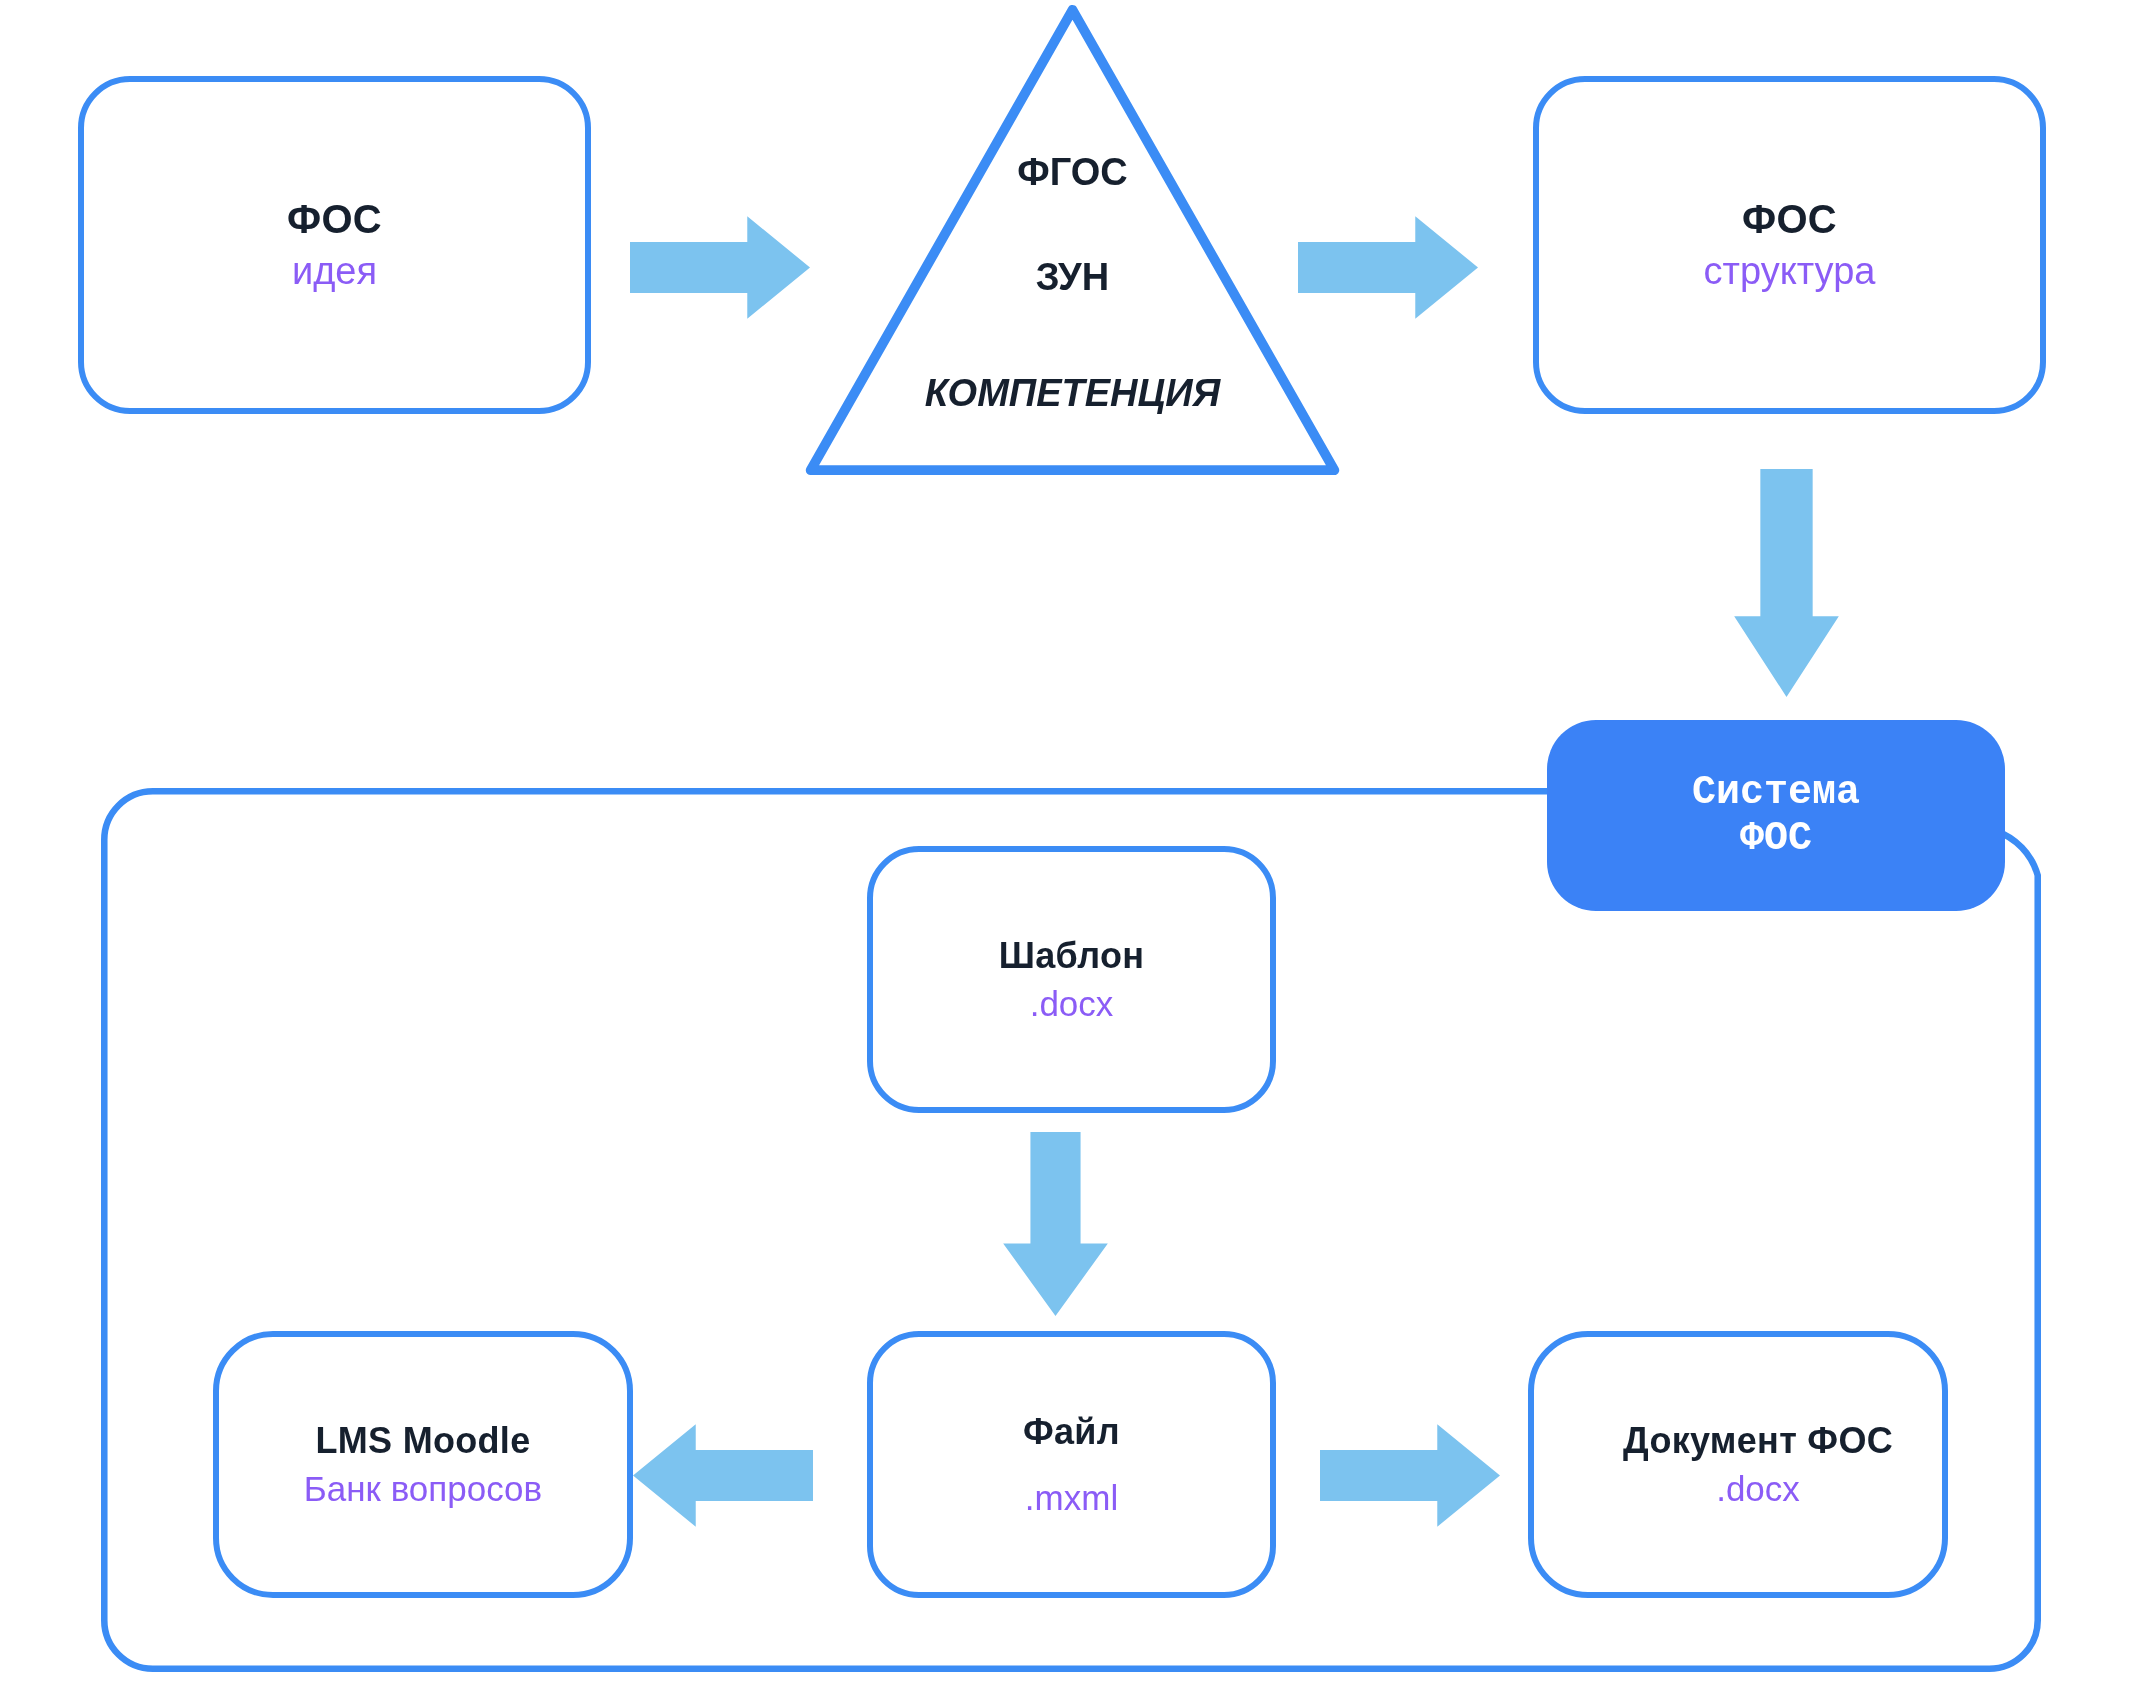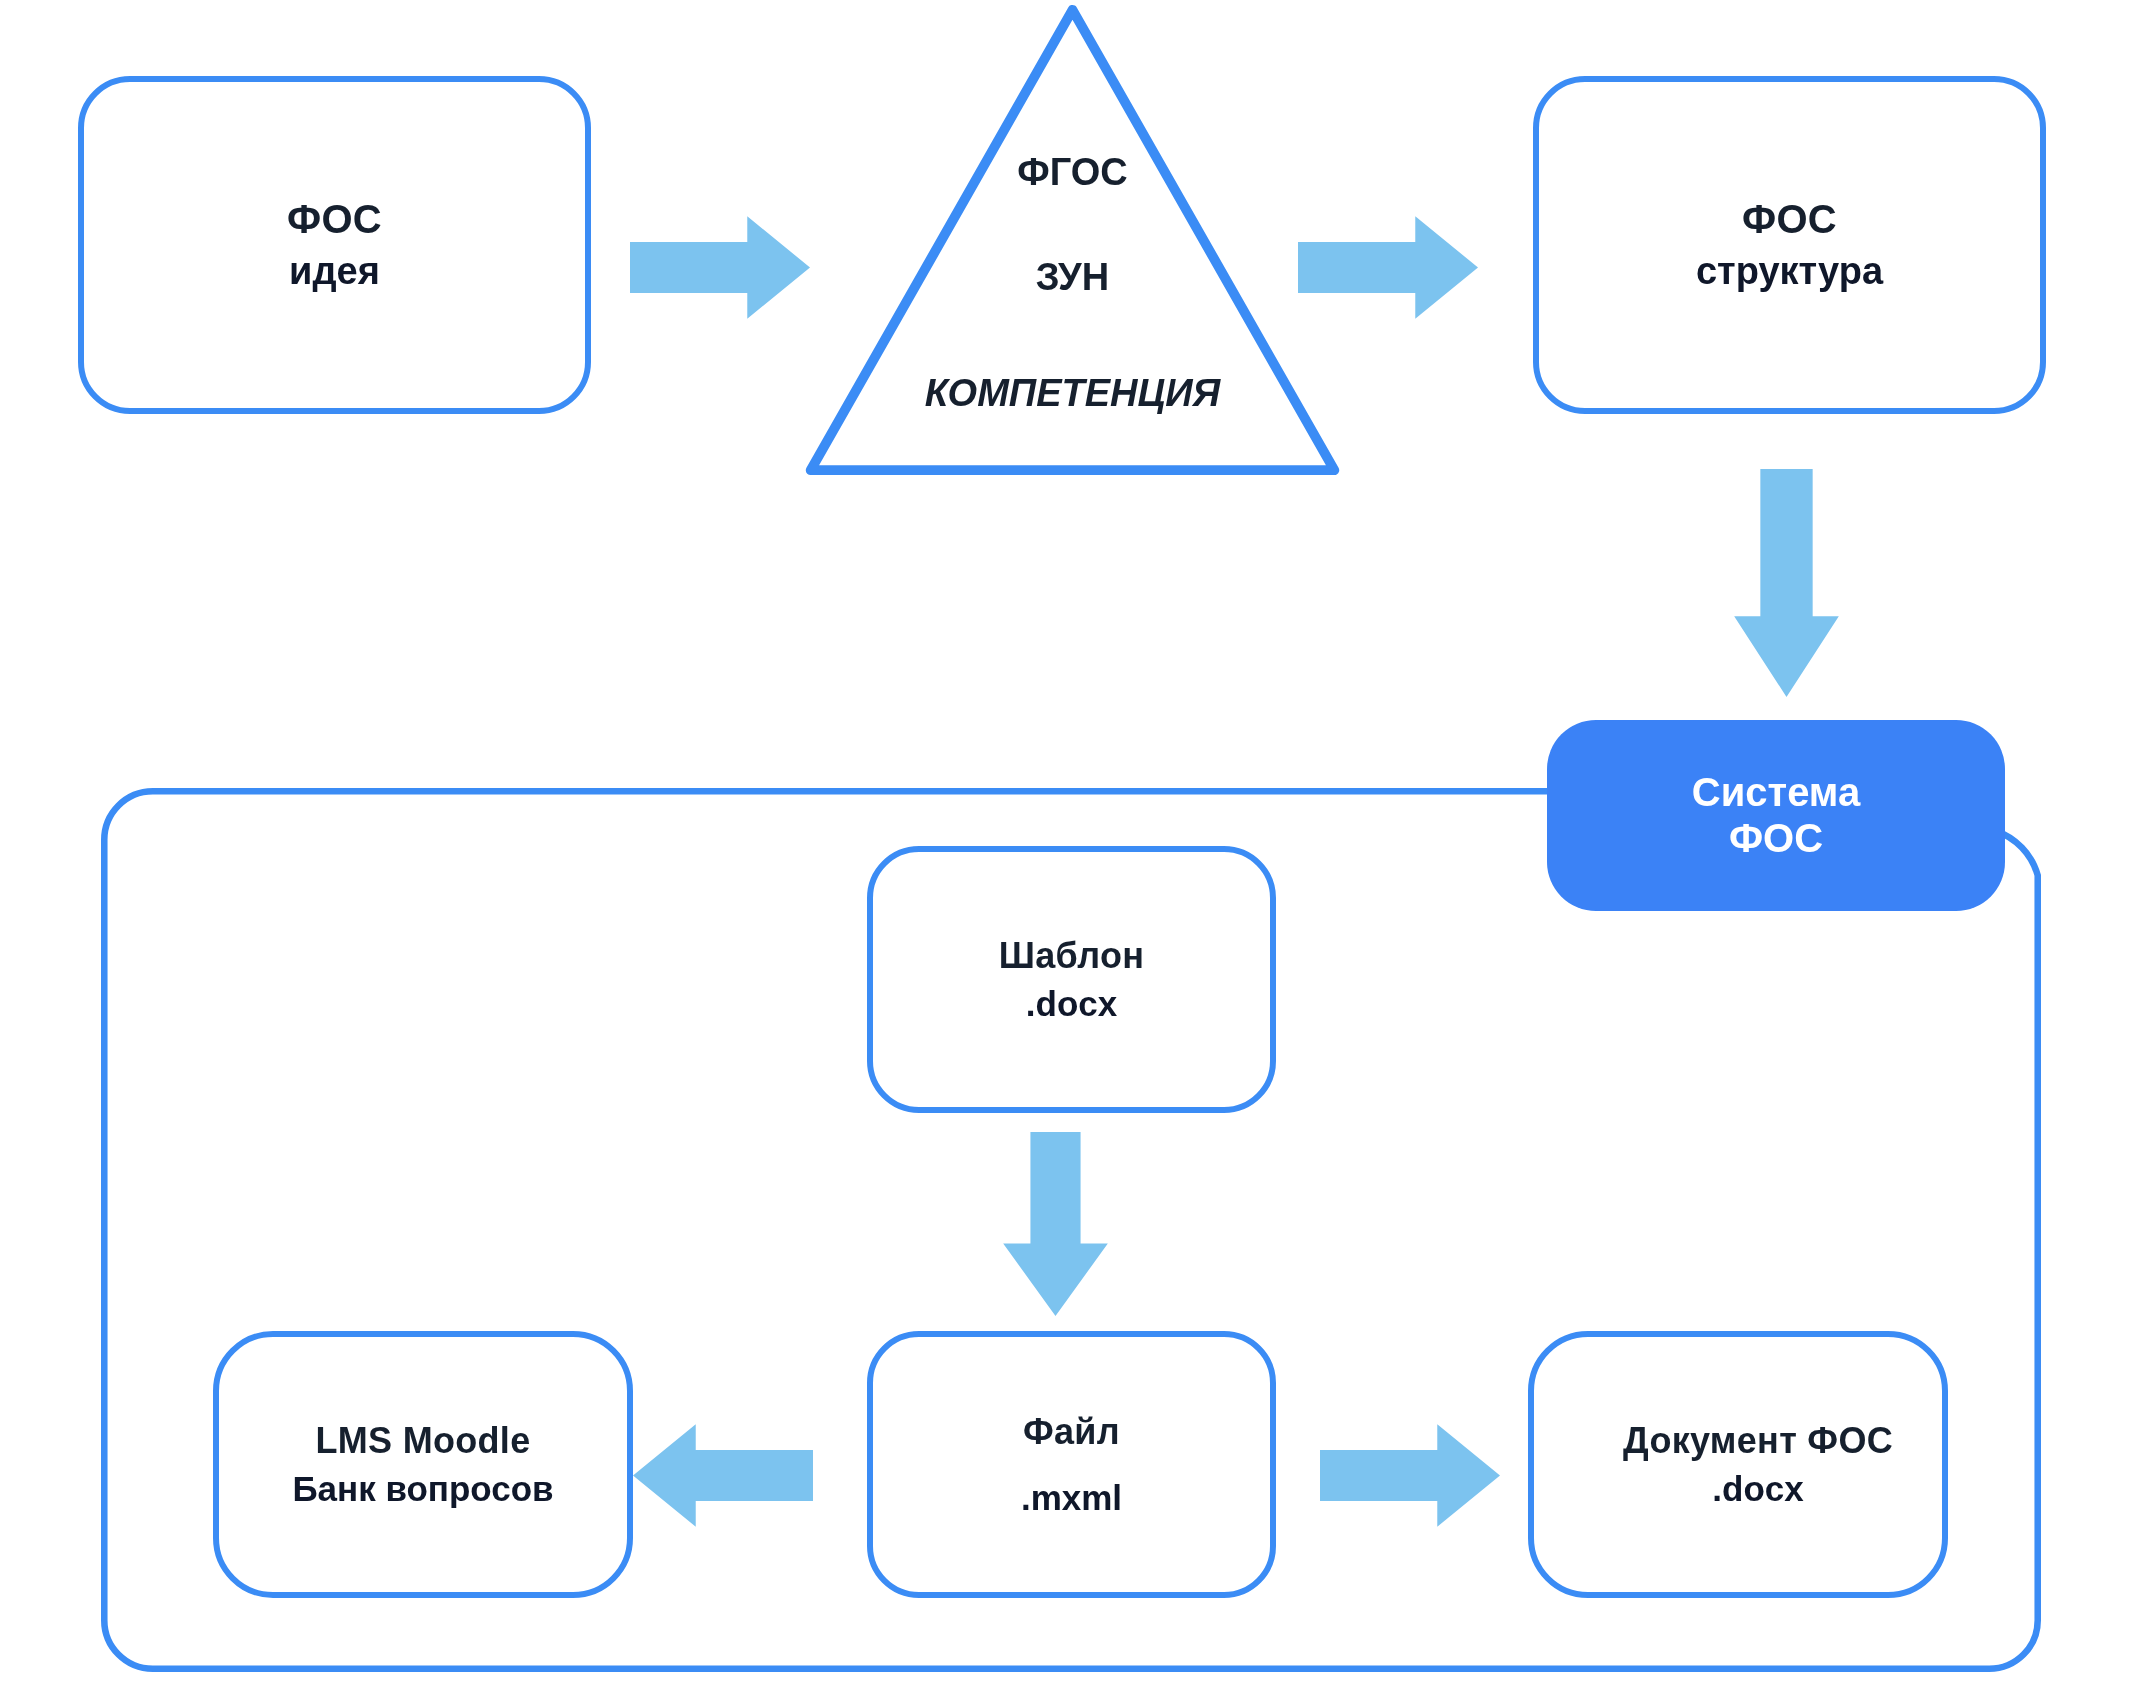--- a/index.html
+++ b/index.html
@@ -34,23 +34,23 @@
     z-index: 5;
   }
   .node .title {
     font-weight: bold;
     font-size: 40px;
     color: #16202e;
     letter-spacing: 0.3px;
     white-space: nowrap;
   }
   .node .sub {
-    font-weight: 700;
+    font-weight: 400;
     font-size: 38px;
-    color: #0f172a;
+    color: #8b5cf6;
     margin-top: 5px;
     white-space: nowrap;
   }
 
   
   #node-fos-idea     { left: 78px;  top: 76px;  width: 513px;  height: 338px; }
   #node-fos-struct   { left: 1533px; top: 76px;  width: 513px;  height: 338px; }
 
   #node-template     { left: 867px; top: 846px; width: 409px;  height: 267px; }
   #node-lms          { left: 213px;  top: 1331px; width: 420px;  height: 267px; border-radius: 60px; }
@@ -76,20 +76,21 @@
     box-sizing: border-box;
     background: #3B82F6;
     border-radius: 49px;
     display: flex;
     flex-direction: column;
     align-items: center;
     justify-content: center;
     text-align: center;
     z-index: 20;
     line-height: 1.14;
+    font-family: Liberation Mono, monospace;
   }
   #node-system .sysline {
     font-weight: bold;
     font-size: 40px;
     color: #ffffff;
     white-space: nowrap;
   }
 
   
   #container-box {

